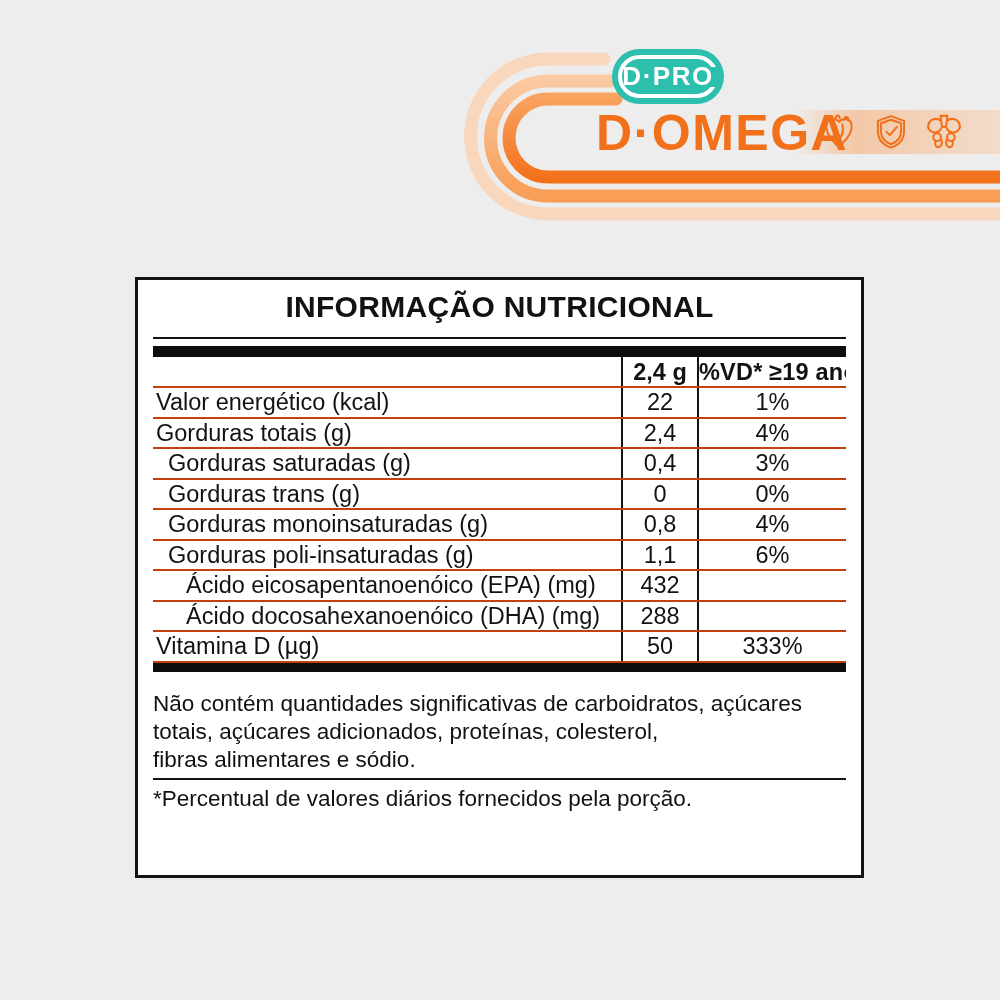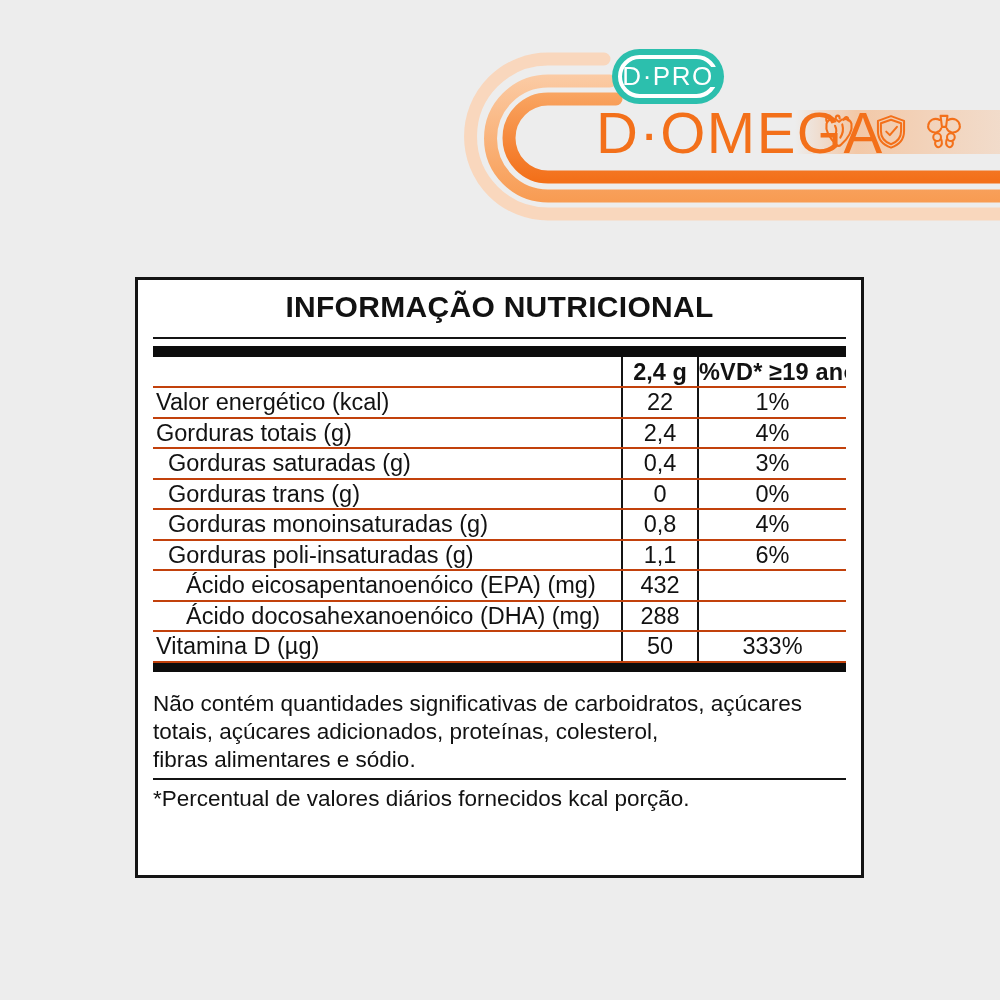--- a/index.html
+++ b/index.html
@@ -18,25 +18,25 @@
   }
   .dpro-badge .ring{
     position:absolute;inset:6px;border:4.5px solid #ffffff;border-radius:22px;
   }
   .dpro-badge .ring-gap{
     position:absolute;right:3px;top:50%;transform:translateY(-50%);
     width:11px;height:20px;background:#2cbfad;
   }
   .dpro-badge .dpro-text{
     position:absolute;inset:0;display:flex;align-items:center;justify-content:center;
-    color:#ffffff;font-weight:400;font-size:26px;letter-spacing:1.5px;
+    color:#ffffff;font-weight:700;font-size:26px;letter-spacing:1.5px;
   }
   .wordmark{
     position:absolute;left:560px;top:106px;
-    font-size:58px;line-height:54px;font-weight:400;letter-spacing:1.5px;
+    font-size:50px;line-height:54px;font-weight:700;letter-spacing:1.5px;
     color:#f3701a;
     margin-left:36px;
   }
   .benefit-icons{position:absolute;left:818px;top:108px;width:160px;height:46px;display:flex;gap:12px;align-items:center;}
   .benefit-icons svg{display:block;}
   
   .card{
     position:absolute;left:135px;top:277px;width:729px;height:601px;
     box-sizing:border-box;background:#ffffff;border:3px solid #141414;
     padding:0 15px;
@@ -192,14 +192,14 @@
 
   <div class="thick-bar bottom"></div>
 
   <div class="note">
       <div>Não contém quantidades significativas de carboidratos, açúcares</div>
       <div>totais, açúcares adicionados, proteínas, colesterol,</div>
       <div>fibras alimentares e sódio.</div>
     </div>
 
   <div class="rule2"></div>
-  <div class="footnote">*Percentual de valores diários fornecidos kcal porção.</div>
+  <div class="footnote">*Percentual de valores diários fornecidos pela porção.</div>
 </div>
 
 </body></html>

